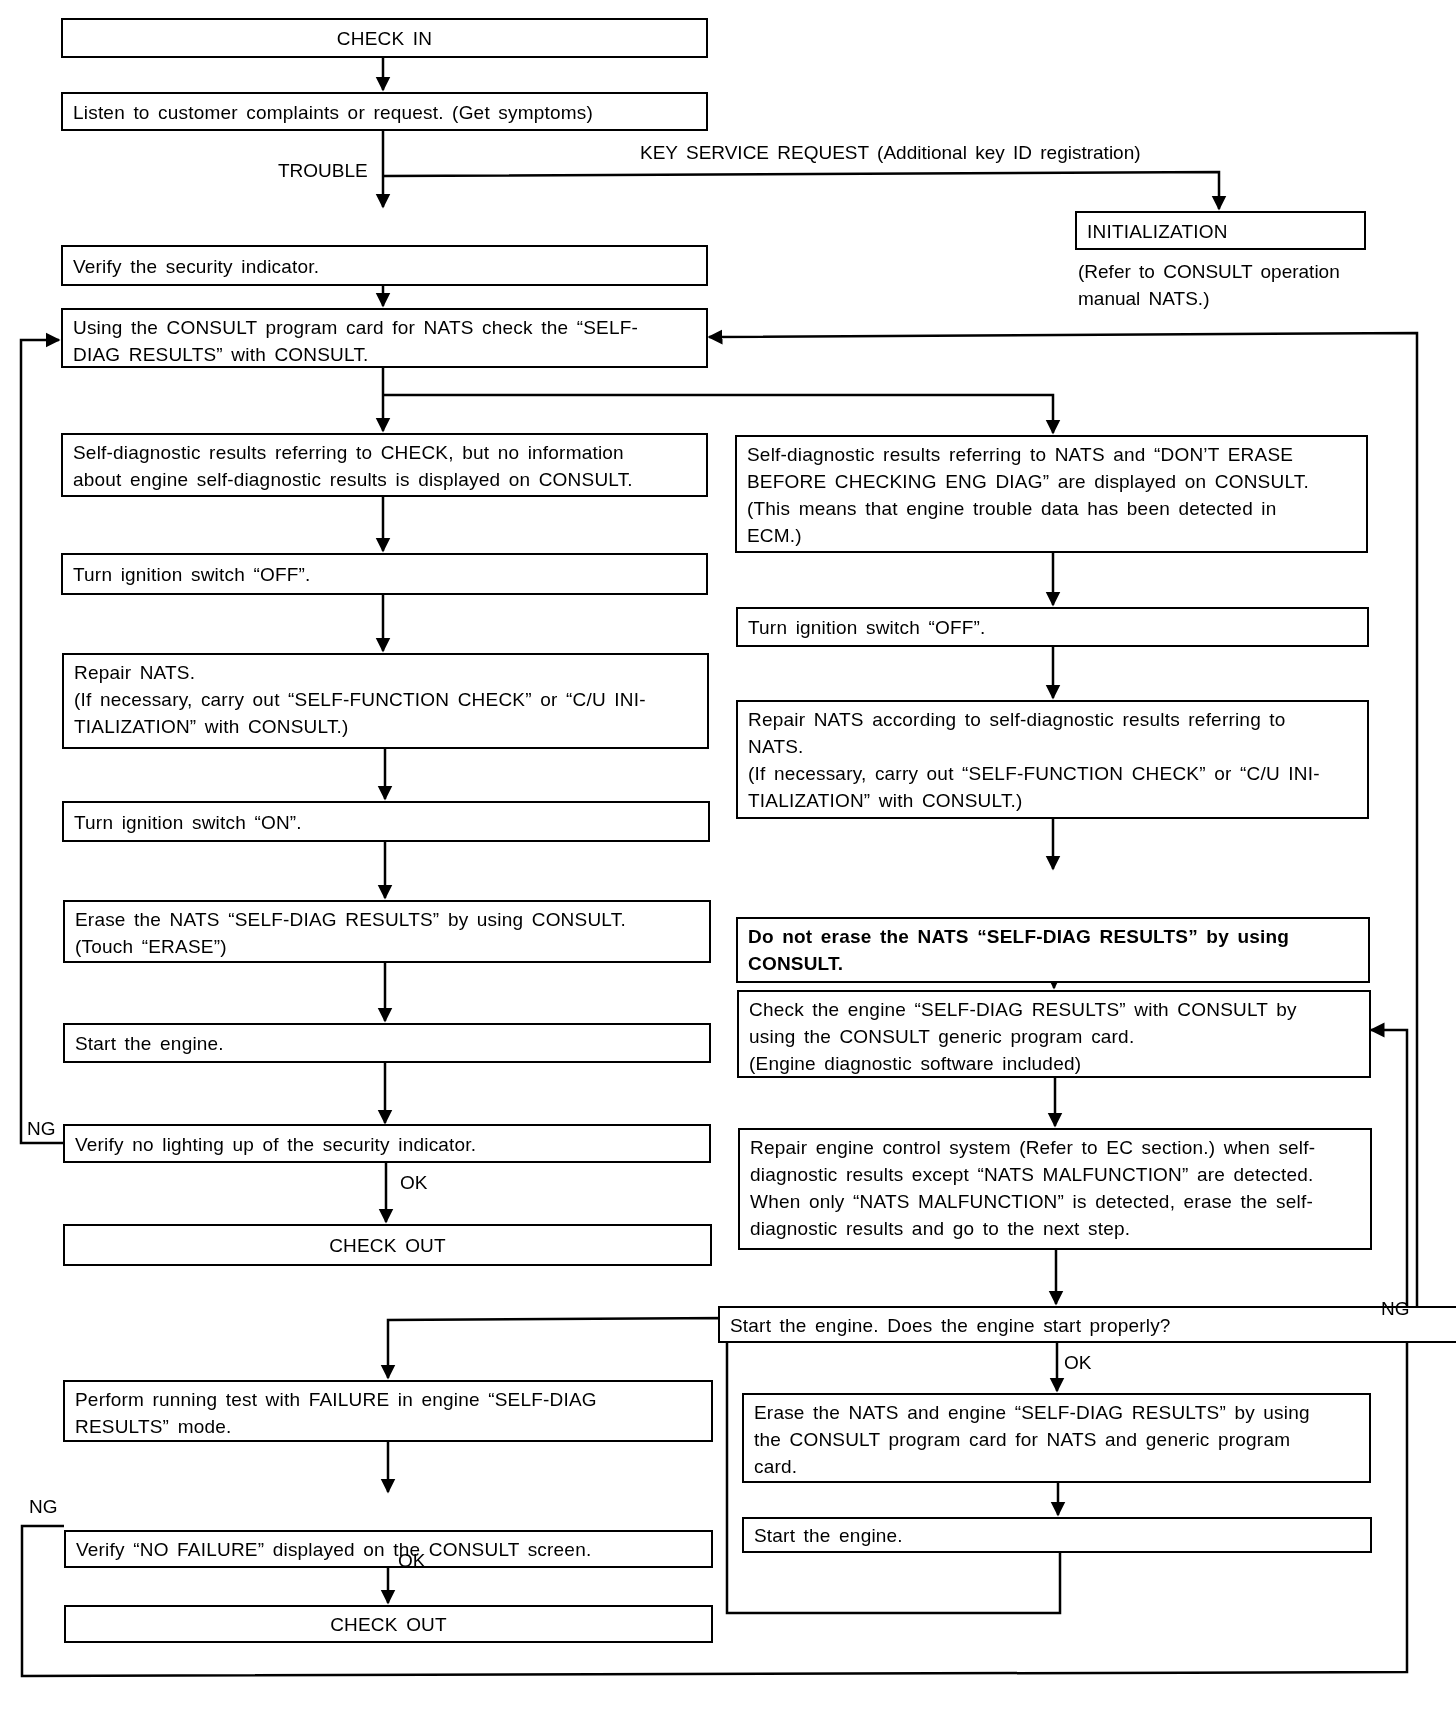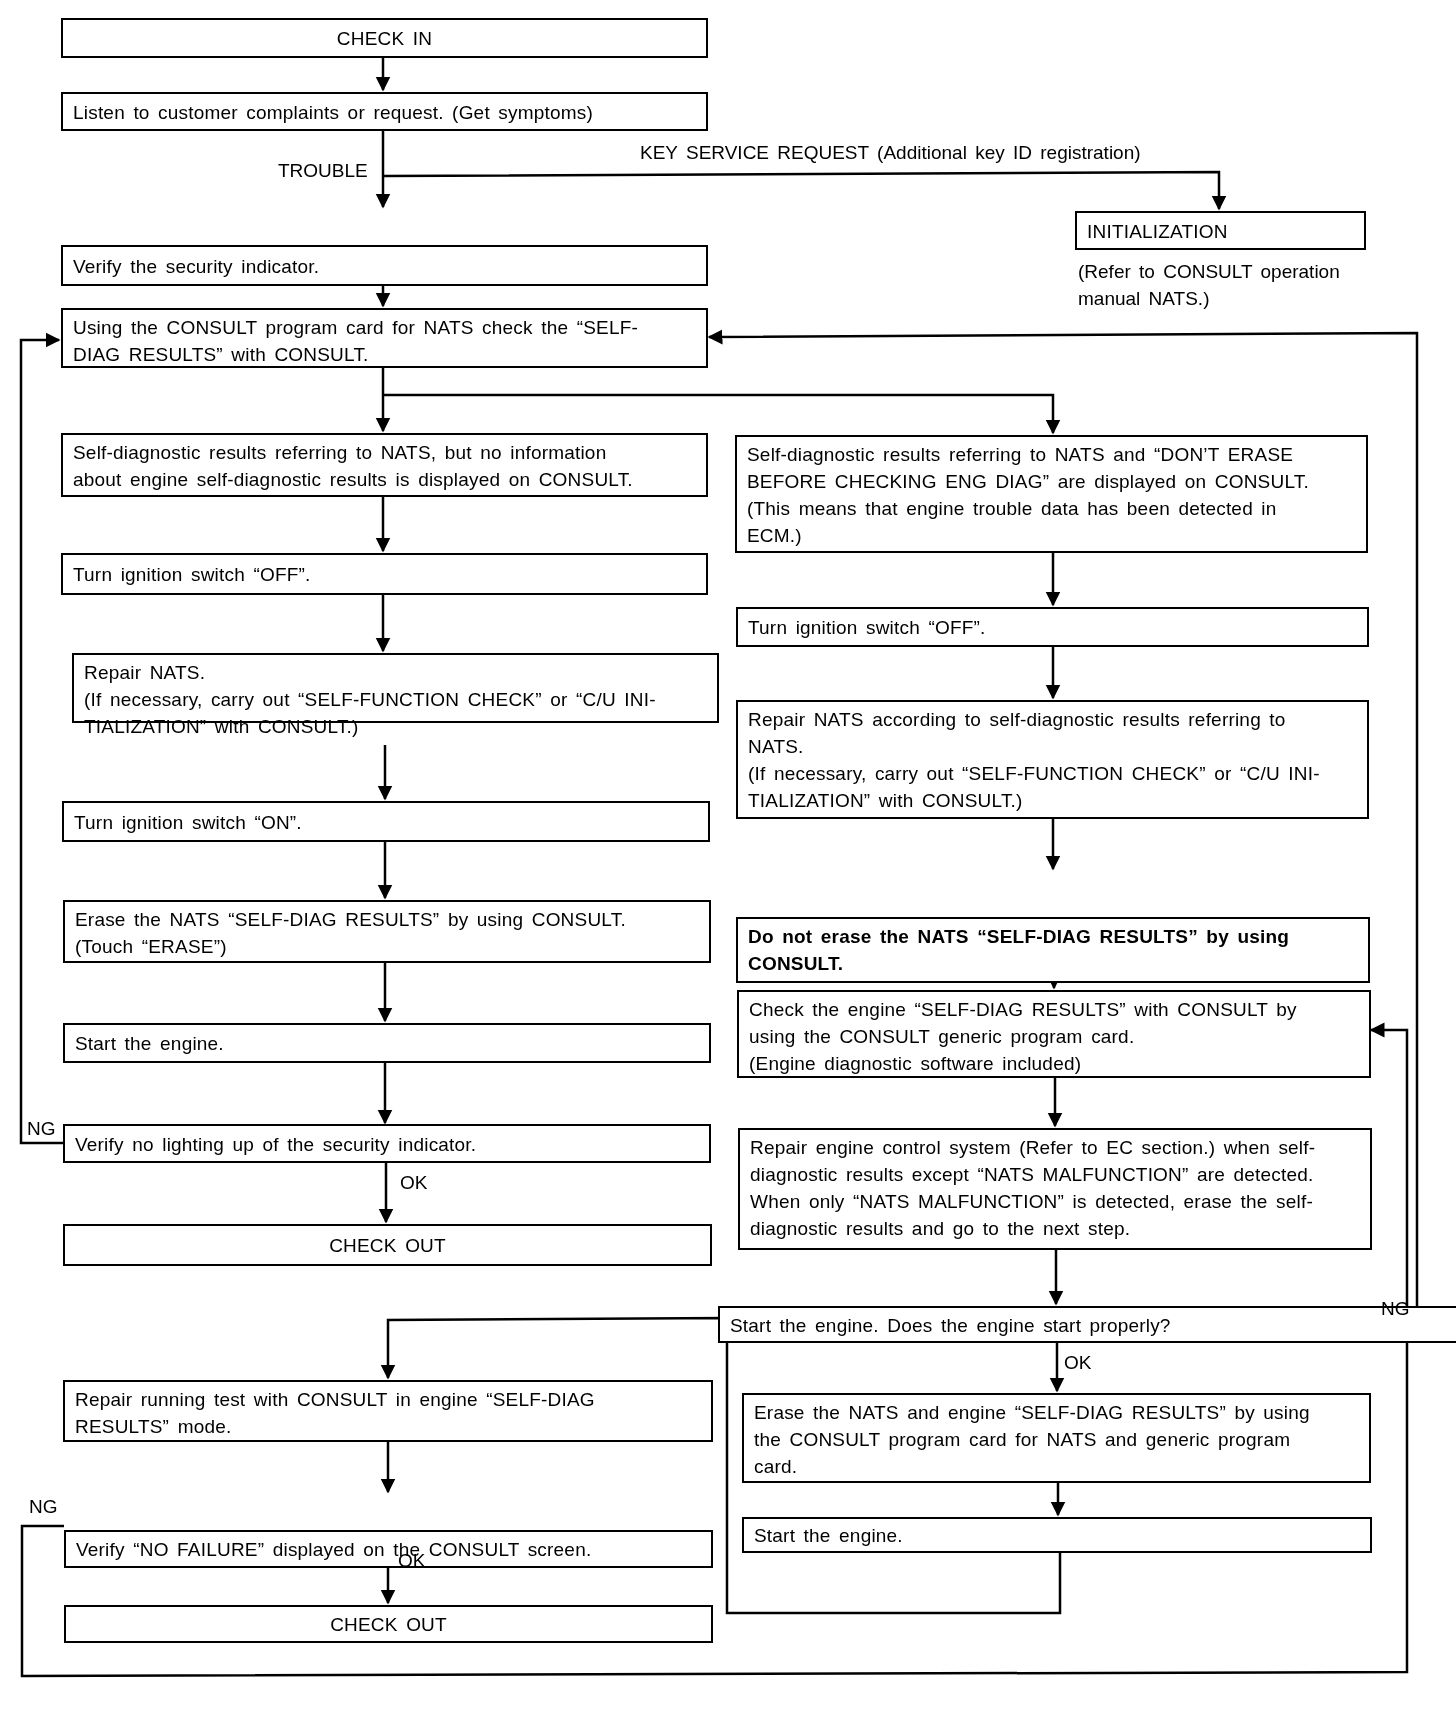--- a/index.html
+++ b/index.html
@@ -64,36 +64,36 @@
     <polyline points="64,1526 22,1526 22,1676 1407,1672 1407,1030 1371,1030" marker-end="url(#ah)"></polyline>
   </g>
 </svg>
 
 <div class="box center" style="left:61px;top:18px;width:647px;height:40px;line-height:30px;">CHECK IN</div>
 <div class="box" style="left:61px;top:92px;width:647px;height:39px;line-height:29px;">Listen to customer complaints or request. (Get symptoms)</div>
 <div class="lbl" style="left:278px;top:160px;">TROUBLE</div>
 <div class="box" style="left:61px;top:209px;width:647px;height:41px;line-height:31px;margin-top:36px;">Verify the security indicator.</div>
 <div class="box" style="left:61px;top:308px;width:647px;height:60px;">Using the CONSULT program card for NATS check the “SELF-
 DIAG RESULTS” with CONSULT.</div>
-<div class="box" style="left:61px;top:433px;width:647px;height:64px;">Self-diagnostic results referring to NATS, but no information
+<div class="box" style="left:61px;top:433px;width:647px;height:64px;">Self-diagnostic results referring to CHECK, but no information
 about engine self-diagnostic results is displayed on CONSULT.</div>
 <div class="box" style="left:61px;top:553px;width:647px;height:42px;line-height:31px;">Turn ignition switch “OFF”.</div>
-<div class="box" style="left:72px;top:653px;width:647px;height:70px;">Repair NATS.
+<div class="box" style="left:62px;top:653px;width:647px;height:96px;">Repair NATS.
 (If necessary, carry out “SELF-FUNCTION CHECK” or “C/U INI-
 TIALIZATION” with CONSULT.)</div>
 <div class="box" style="left:62px;top:801px;width:648px;height:41px;line-height:31px;">Turn ignition switch “ON”.</div>
 <div class="box" style="left:63px;top:900px;width:648px;height:63px;">Erase the NATS “SELF-DIAG RESULTS” by using CONSULT.
 (Touch “ERASE”)</div>
 <div class="box" style="left:63px;top:1023px;width:648px;height:40px;line-height:30px;">Start the engine.</div>
 <div class="lbl" style="left:27px;top:1118px;">NG</div>
 <div class="box" style="left:63px;top:1124px;width:648px;height:39px;line-height:29px;">Verify no lighting up of the security indicator.</div>
 <div class="lbl" style="left:400px;top:1172px;">OK</div>
 <div class="box center" style="left:63px;top:1224px;width:649px;height:42px;line-height:31px;">CHECK OUT</div>
 
-<div class="box" style="left:63px;top:1380px;width:650px;height:62px;">Repair running test with CONSULT in engine “SELF-DIAG
+<div class="box" style="left:63px;top:1380px;width:650px;height:62px;">Perform running test with FAILURE in engine “SELF-DIAG
 RESULTS” mode.</div>
 <div class="lbl" style="left:29px;top:1496px;">NG</div>
 <div class="box" style="left:64px;top:1494px;width:649px;height:38px;line-height:28px;margin-top:36px;">Verify “NO FAILURE” displayed on the CONSULT screen.</div>
 <div class="lbl" style="left:398px;top:1550px;">OK</div>
 <div class="box center" style="left:64px;top:1605px;width:649px;height:38px;line-height:28px;">CHECK OUT</div>
 
 <div class="lbl" style="left:640px;top:142px;">KEY SERVICE REQUEST (Additional key ID registration)</div>
 <div class="box" style="left:1075px;top:211px;width:291px;height:39px;line-height:29px;">INITIALIZATION</div>
 <div class="note" style="left:1078px;top:258px;">(Refer to CONSULT operation
 manual NATS.)</div>

